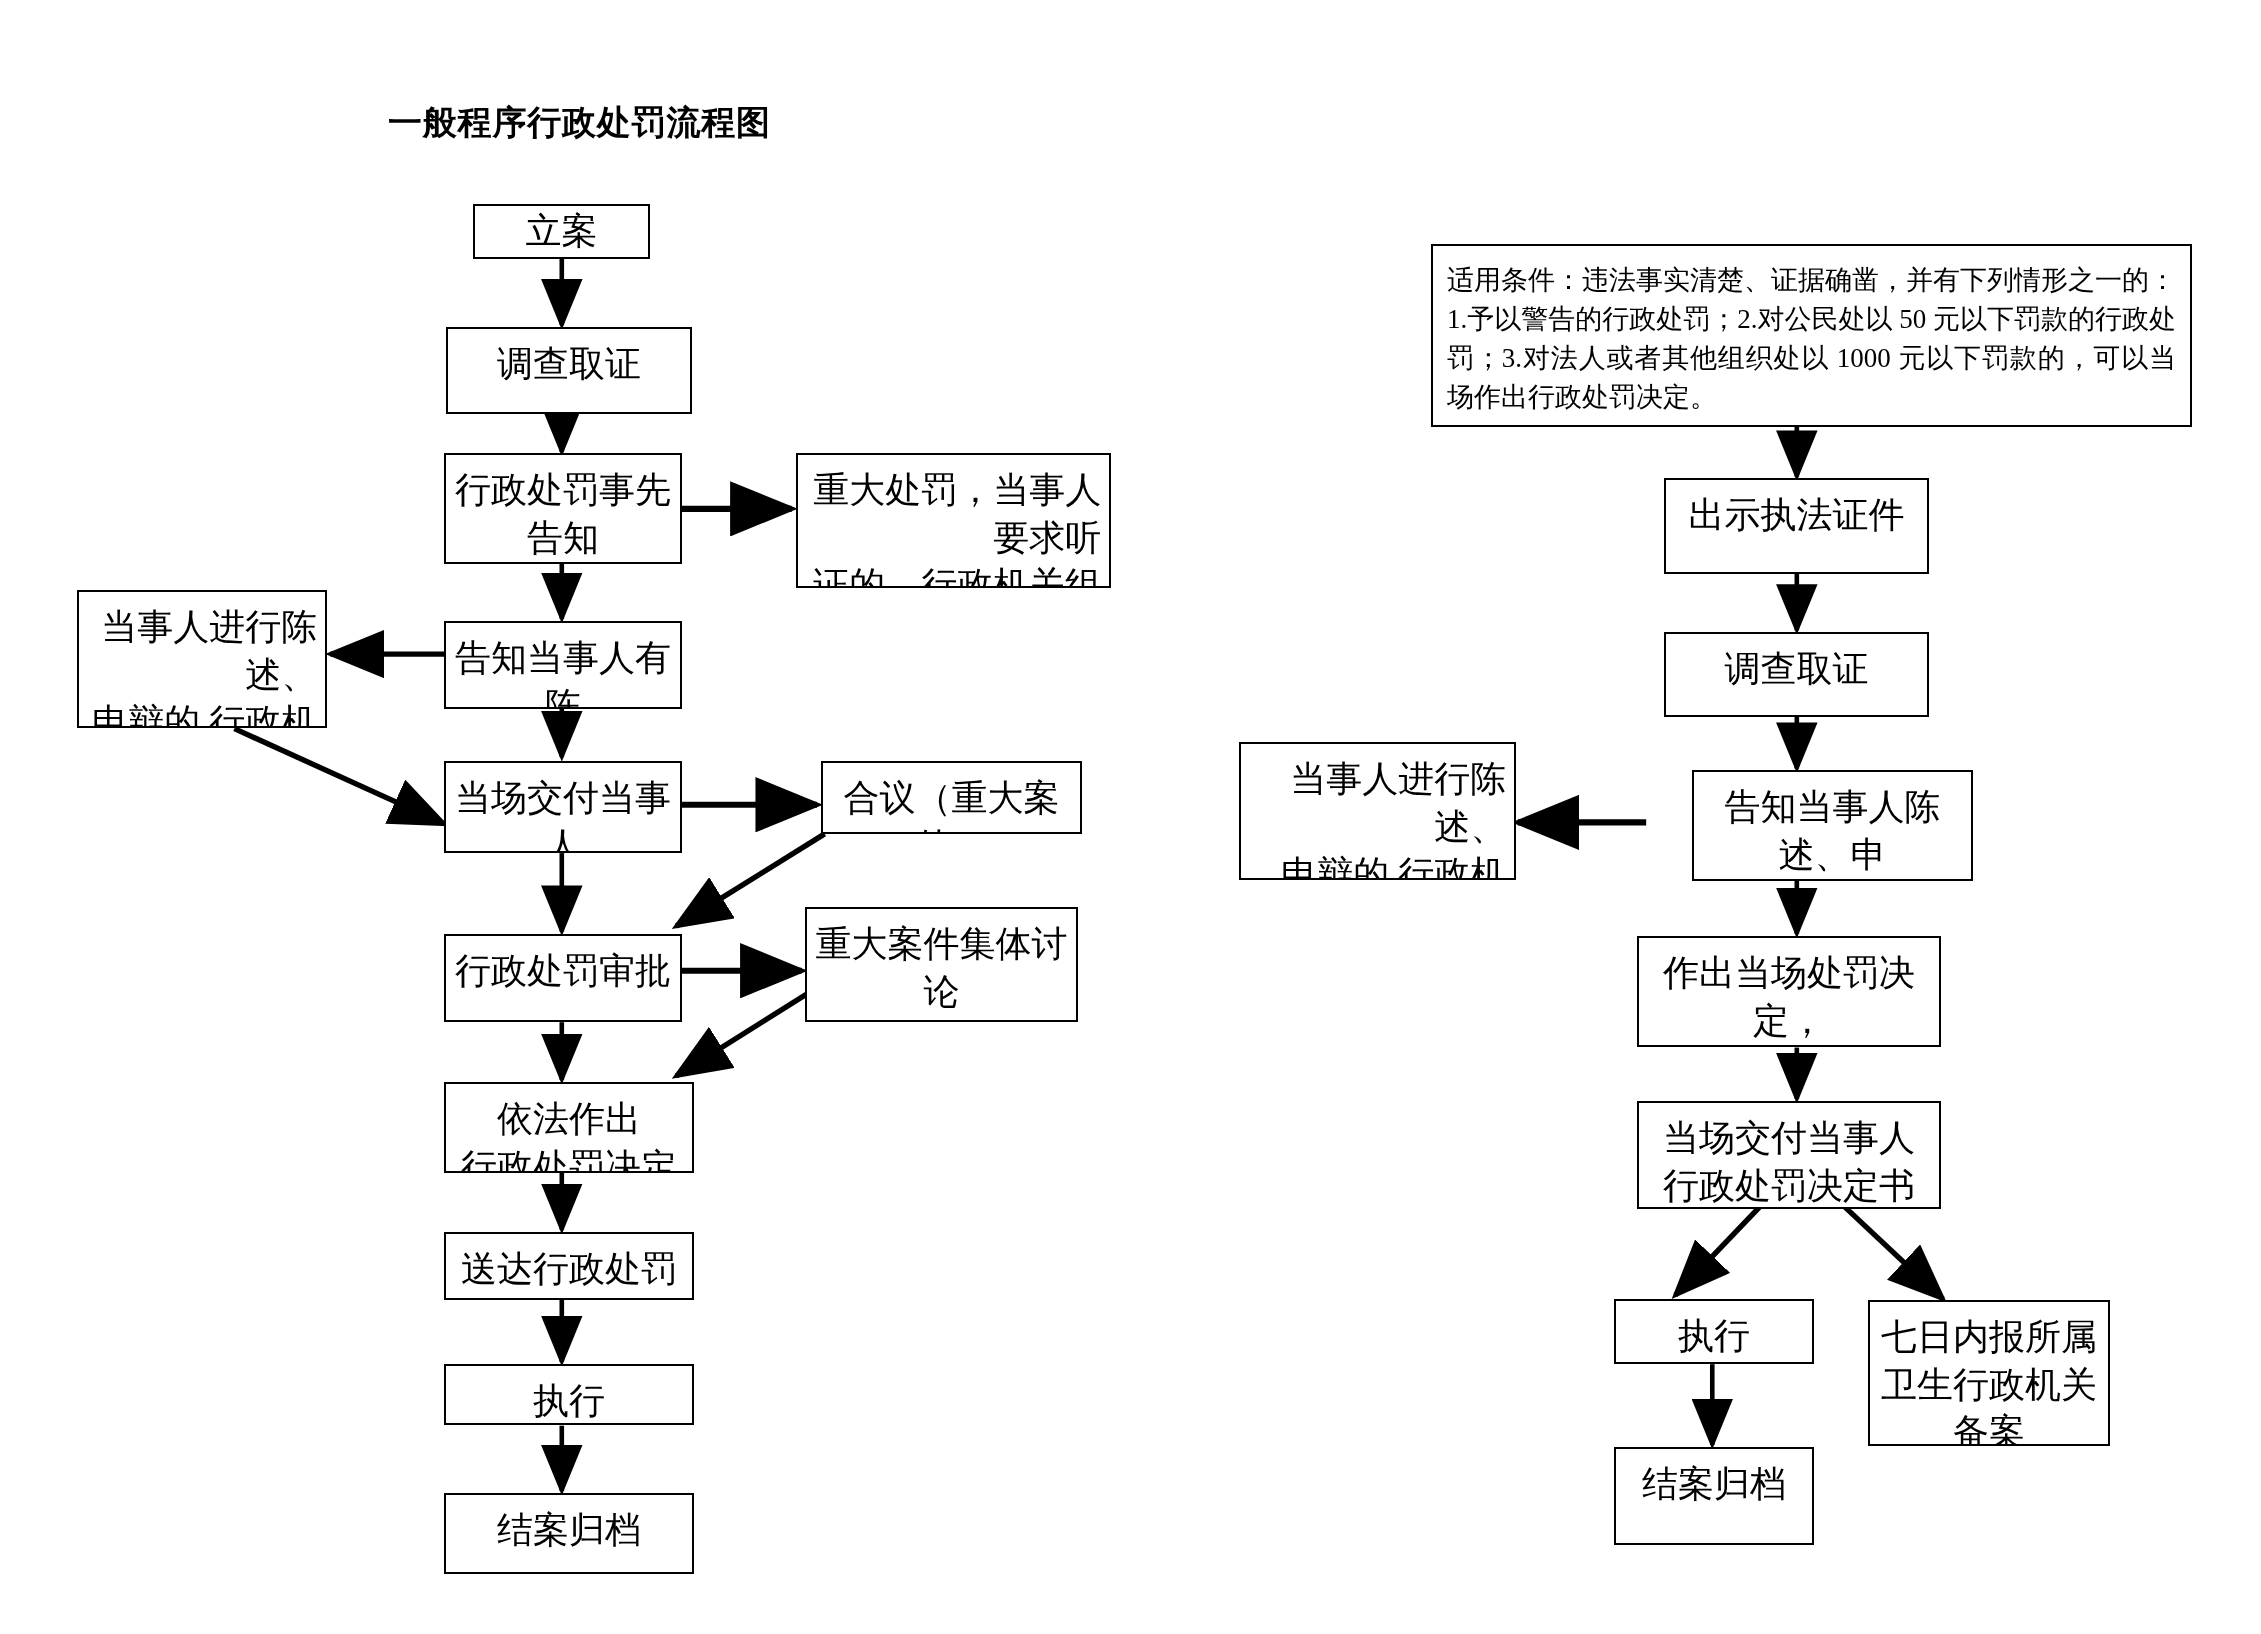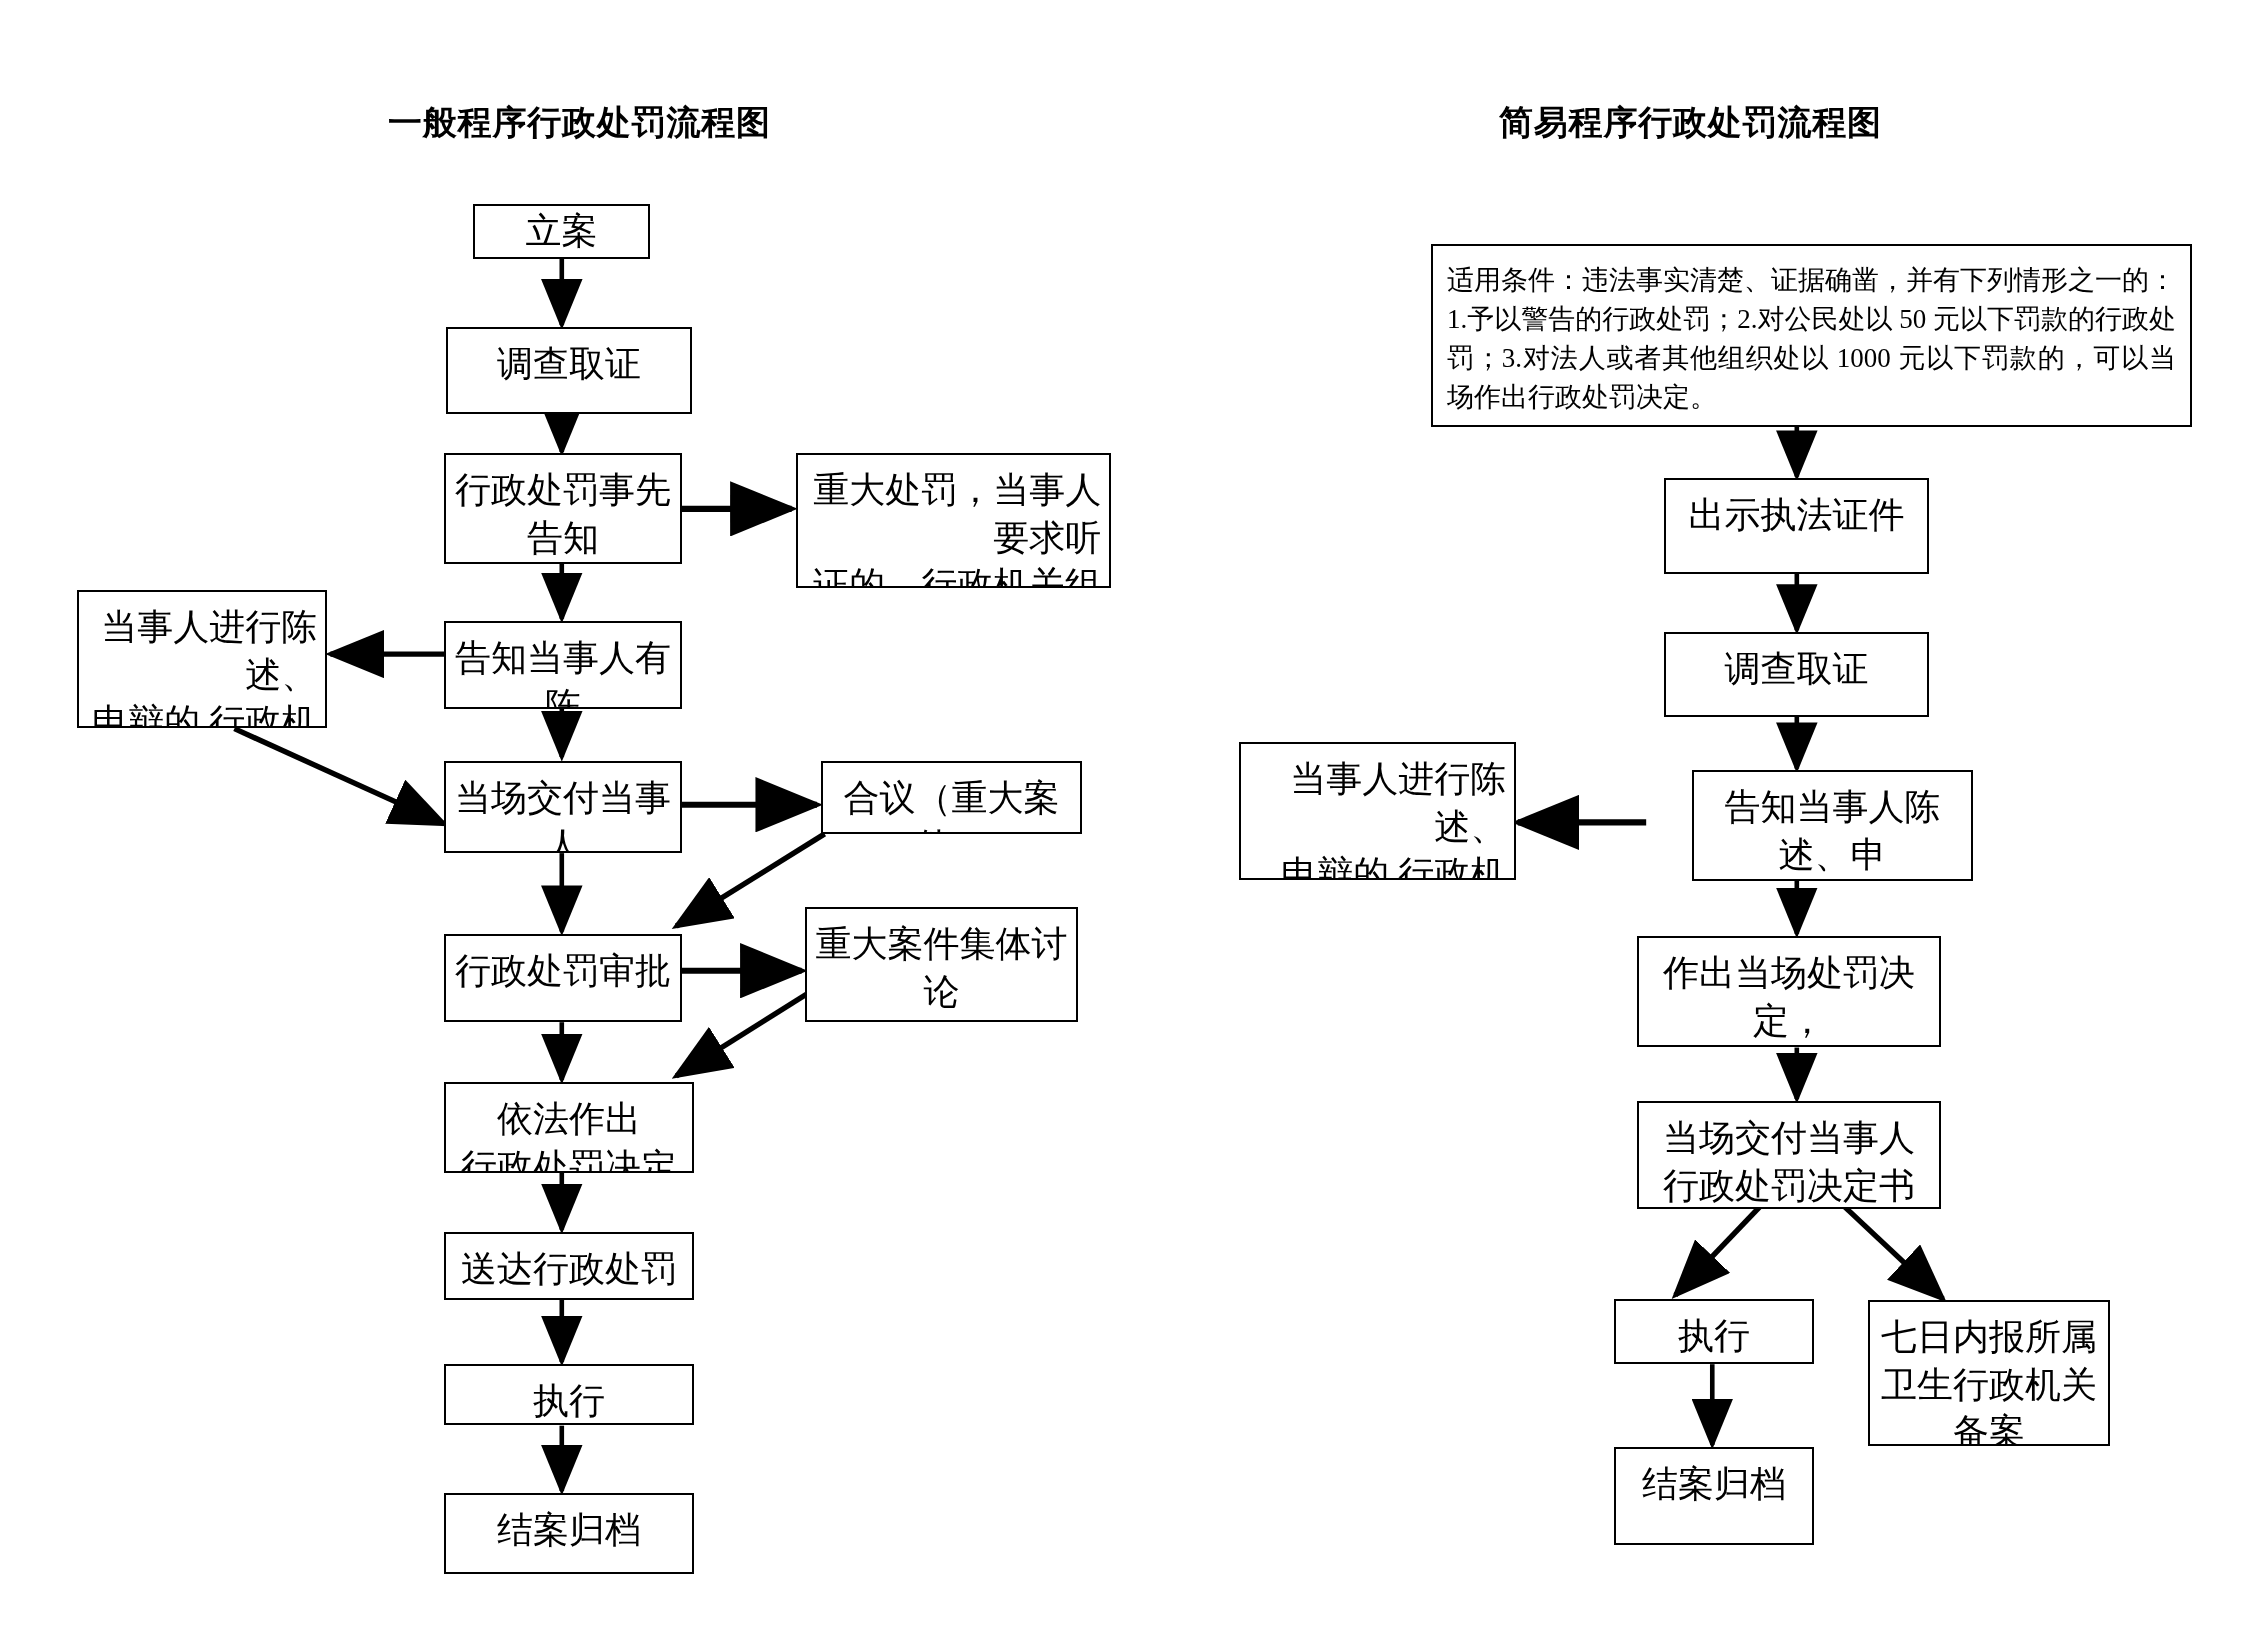--- a/index.html
+++ b/index.html
@@ -193,21 +193,20 @@
   </div>
 
   <div class="node align-top" style="left:444px; top:1364px; width:250px; height:61px;">
     <span class="node-text">执行</span>
   </div>
 
   <div class="node align-top" style="left:444px; top:1493px; width:250px; height:81px;">
     <span class="node-text">结案归档</span>
   </div>
 
-  <div class="diagram-title" style="left:1499px; top:100px;">简易程序行政处罚流程图</div>
 
   <div class="node para" style="left:1431px; top:244px; width:761px; height:183px;align-items:flex-end;">
     <span class="node-text">适用条件：违法事实清楚、证据确凿，并有下列情形之一的：1.予以警告的行政处罚；2.对公民处以 50 元以下罚款的行政处罚；3.对法人或者其他组织处以 1000 元以下罚款的，可以当场作出行政处罚决定。</span>
   </div>
 
   <div class="node align-top" style="left:1664px; top:478px; width:265px; height:96px;">
     <span class="node-text">出示执法证件</span>
   </div>
 
   <div class="node align-top" style="left:1664px; top:632px; width:265px; height:85px;">

